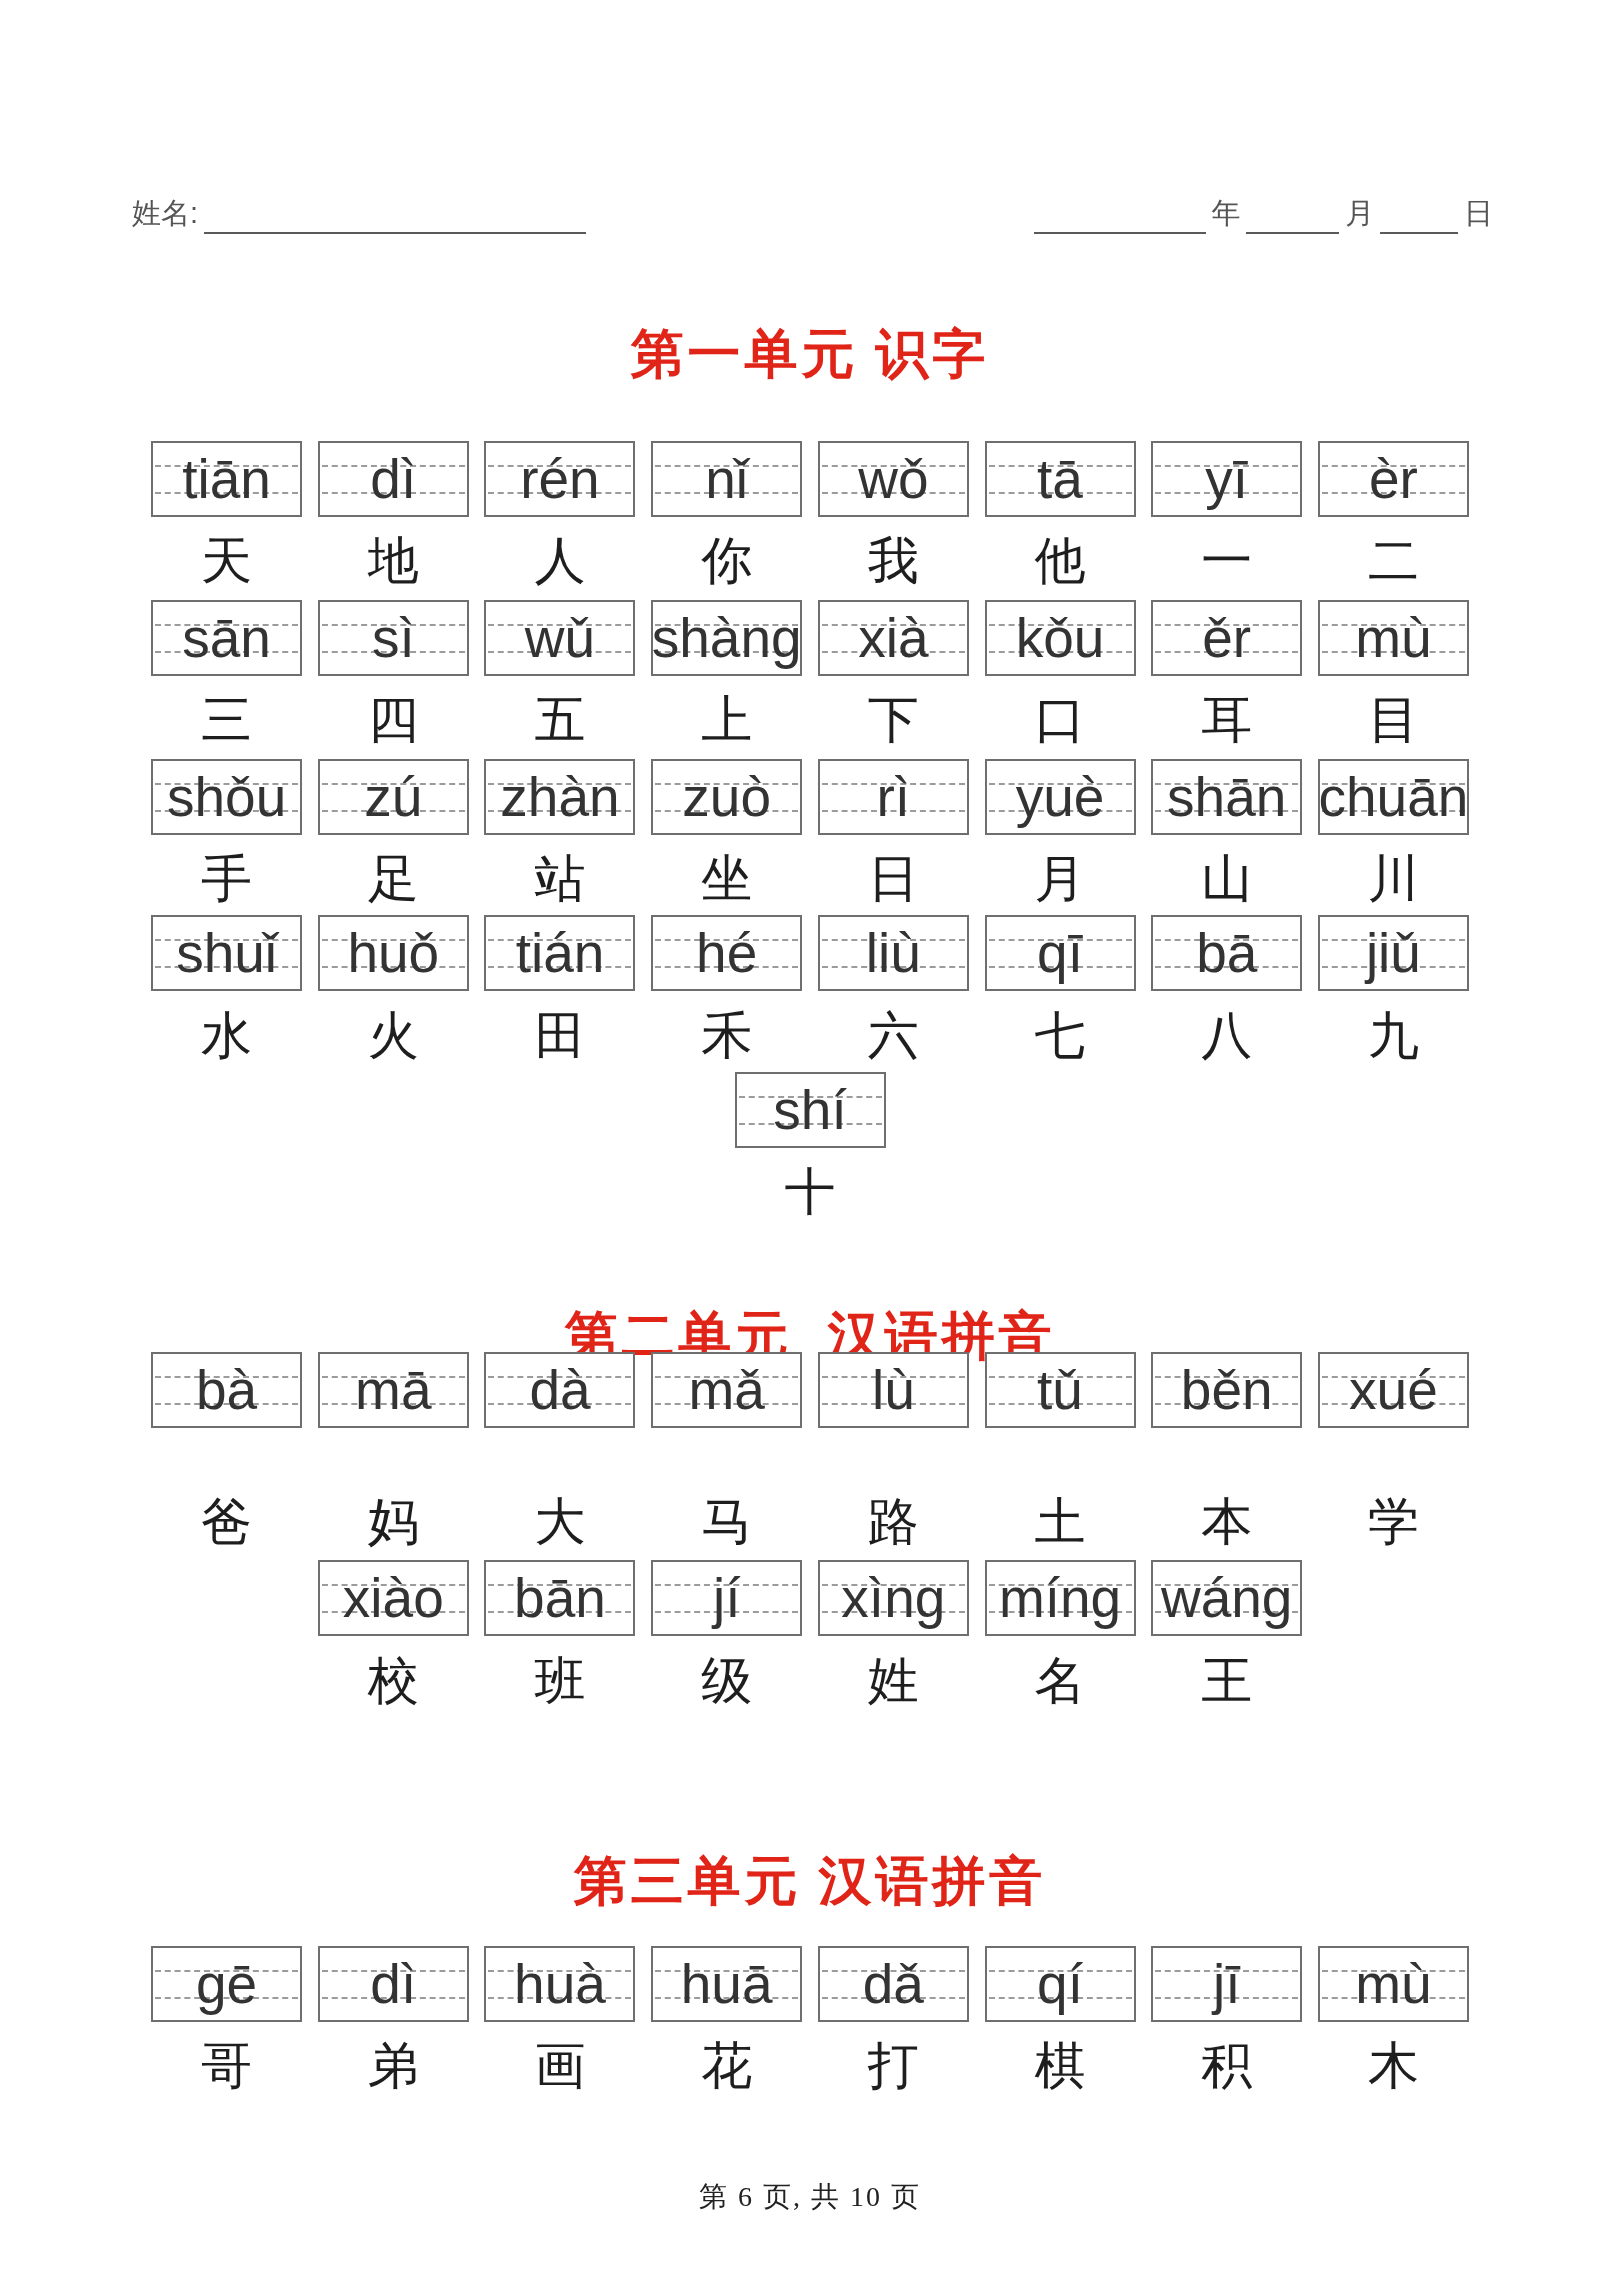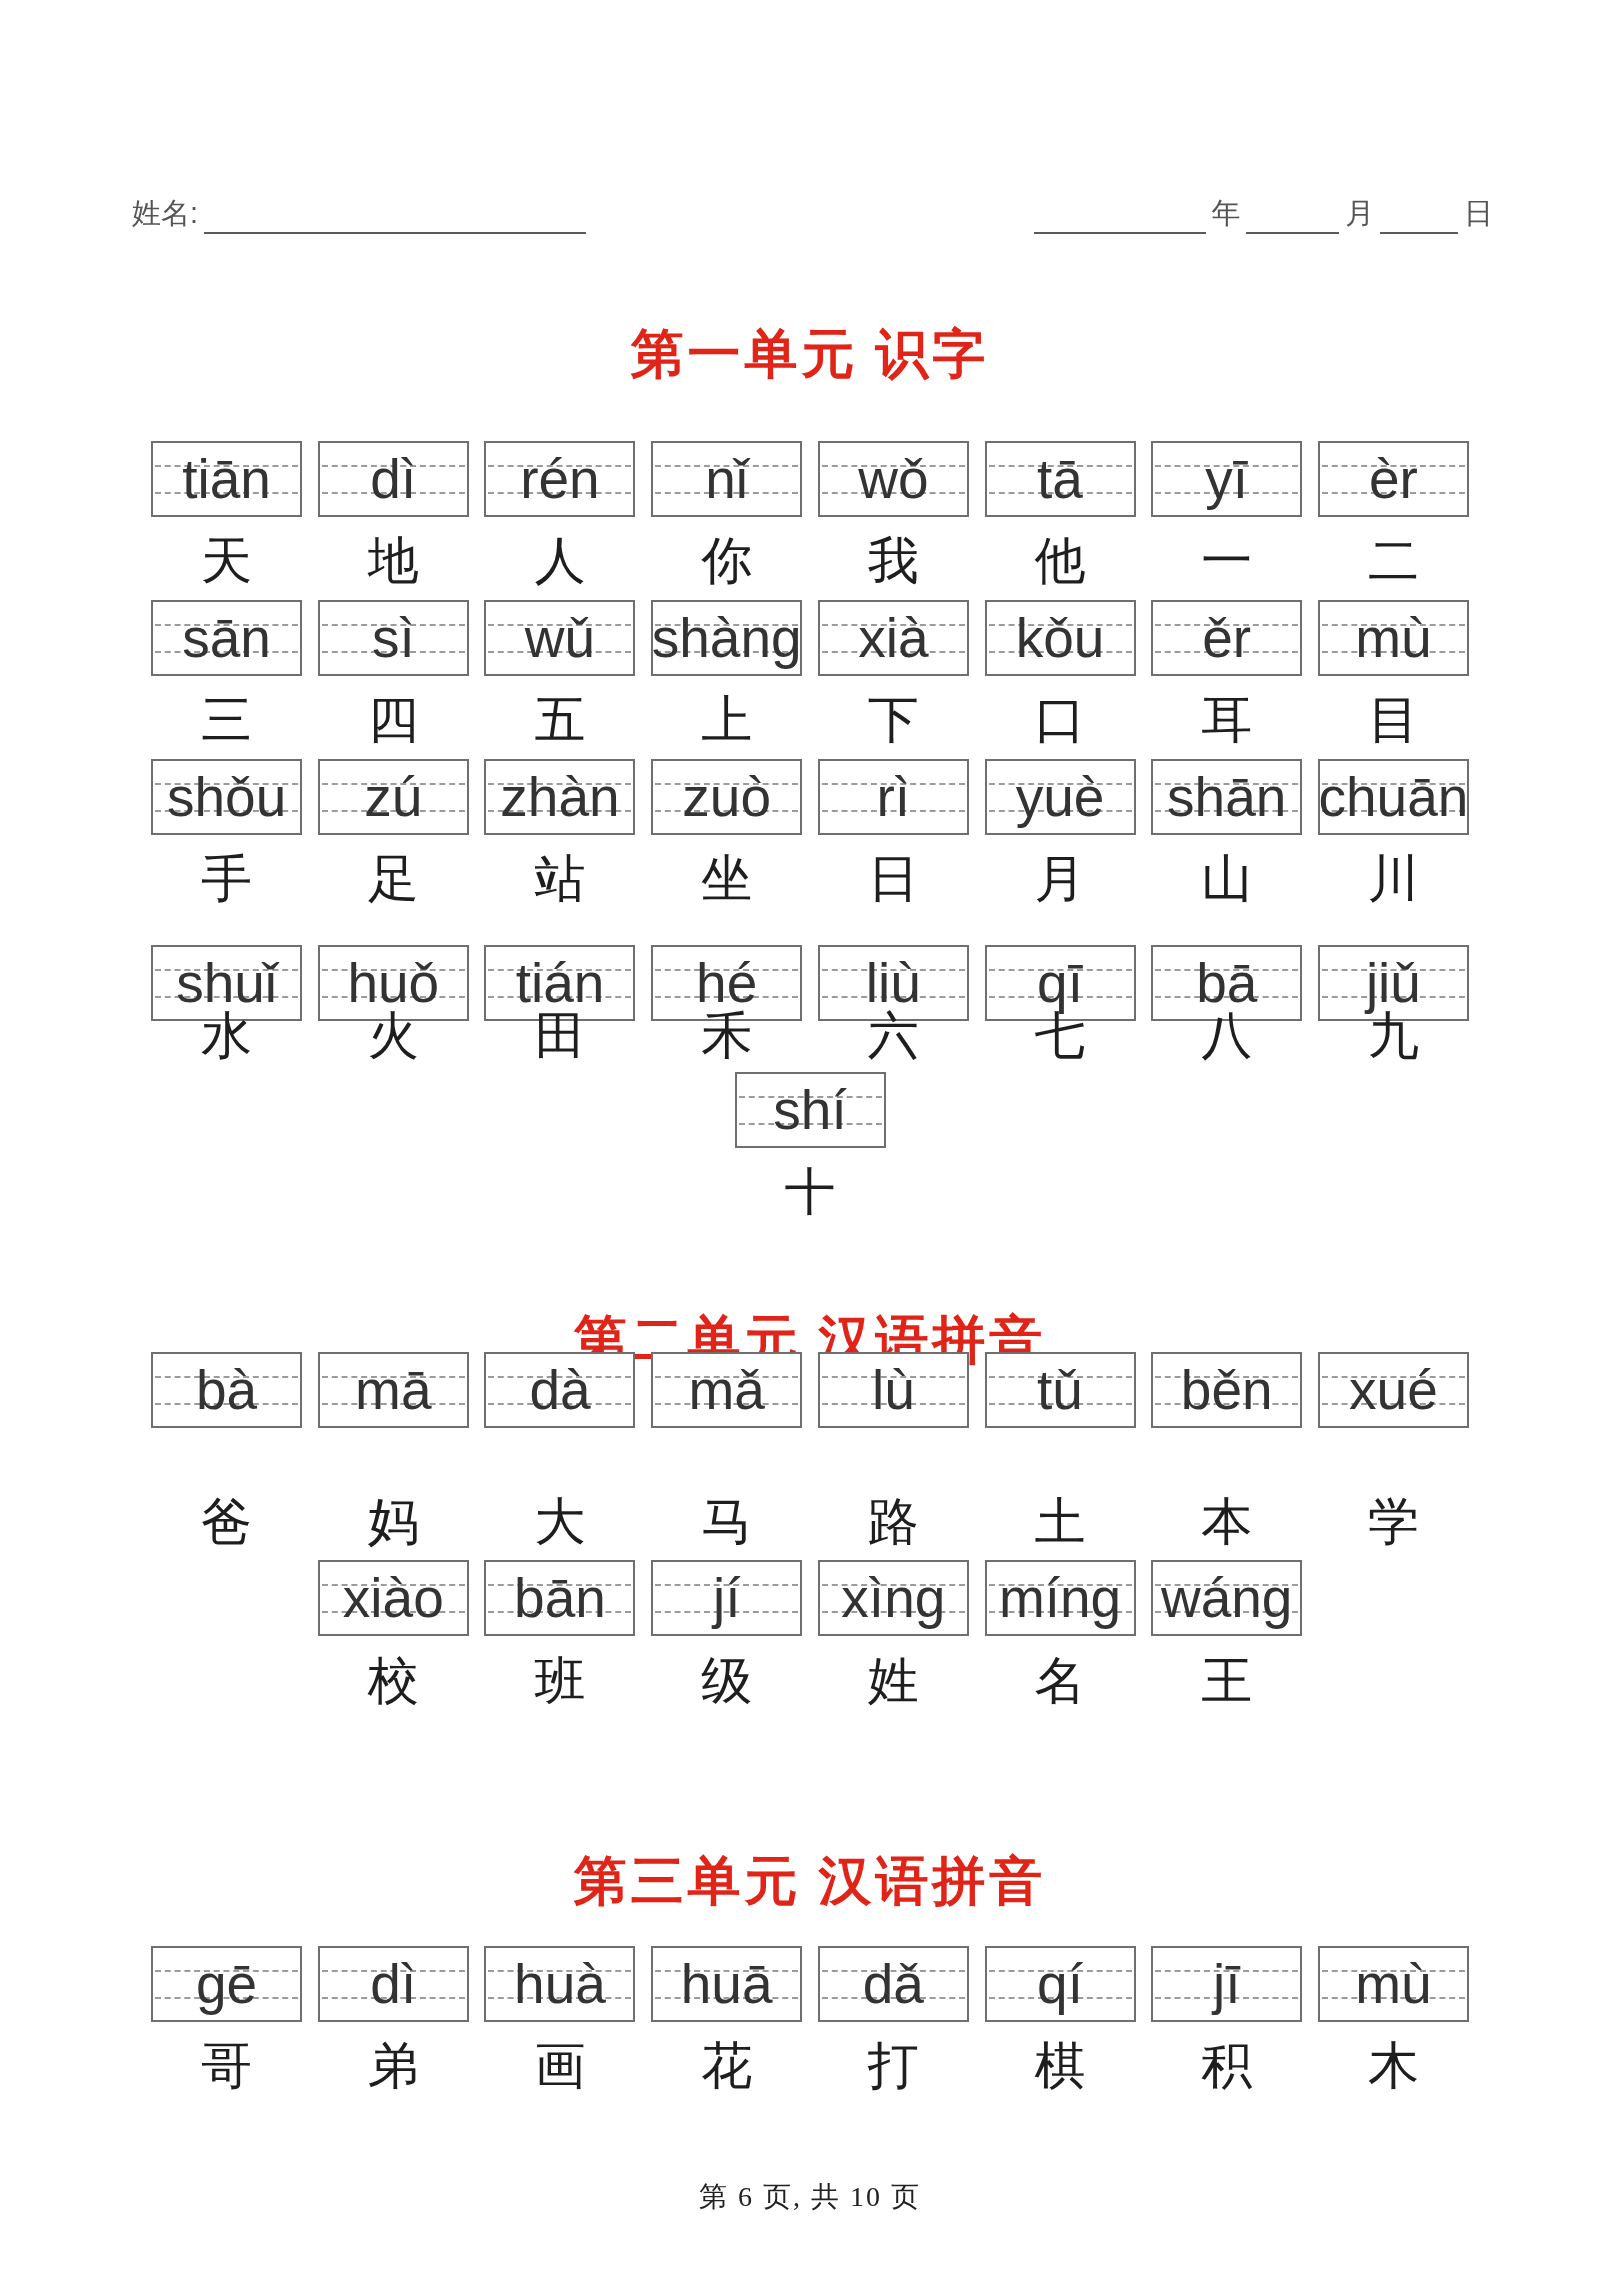--- a/index.html
+++ b/index.html
@@ -43,23 +43,23 @@
   .ccell{
     width:151px;flex:0 0 151px;text-align:center;
     font-family:"Liberation Serif",serif;font-size:51px;line-height:1.1;color:#1e1e1e;
   }
   .footer{
     position:absolute;top:2178px;left:0;width:100%;text-align:center;
     font-family:"Liberation Serif",serif;font-size:28px;color:#222222;letter-spacing:2px;
   }
   
   #h0{top:325px;} #b00{top:441px;} #c00{top:533px;} #b01{top:600px;} #c01{top:692px;}
-  #b02{top:759px;} #c02{top:851px;} #b03{top:915px;margin-top:30px;} #c03{top:1008px;}
+  #b02{top:759px;} #c02{top:851px;} #b03{top:915px;} #c03{top:1008px;}
   #b04{top:1072px;} #c04{top:1164px;}
-  #h1{top:1311px;} #b10{top:1352px;} #c10{top:1494px;} #b11{top:1560px;} #c11{top:1653px;}
+  #h1{top:1311px;font-family:Liberation Mono, monospace;} #b10{top:1352px;} #c10{top:1494px;} #b11{top:1560px;} #c11{top:1653px;}
   #h2{top:1852px;} #b20{top:1946px;} #c20{top:2038px;}
 </style>
 </head>
 <body>
 
 <div class="page">
 
 
   <div class="meta">
     <div class="meta-left">

